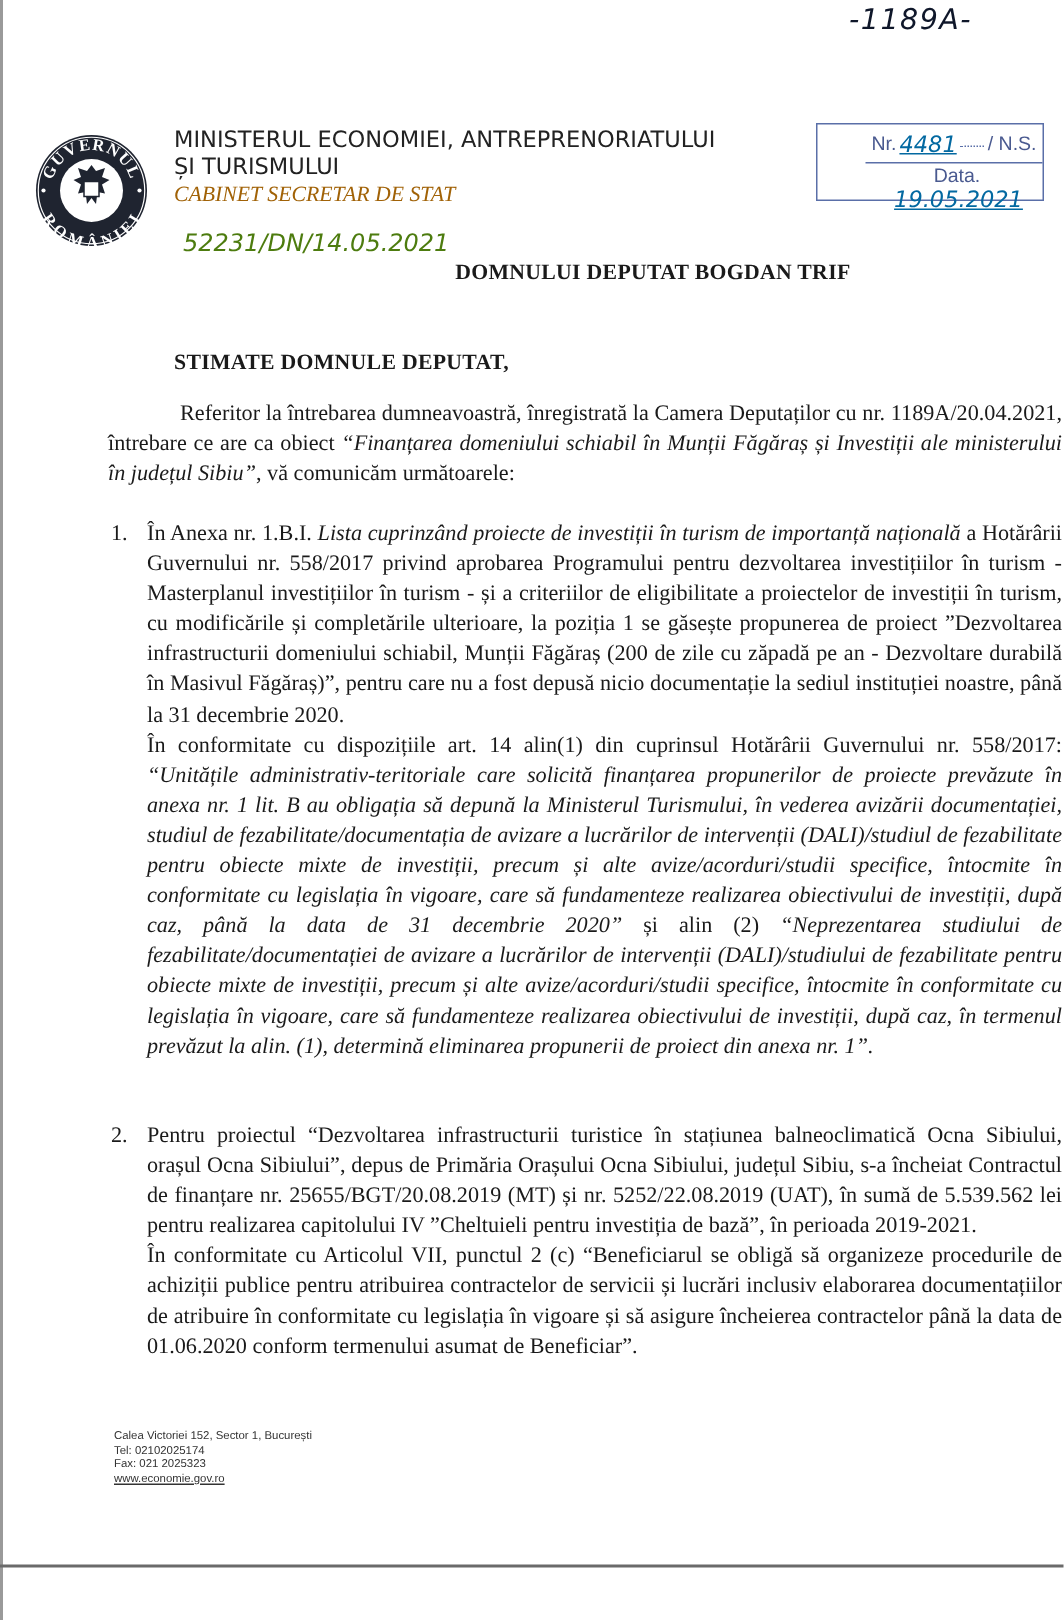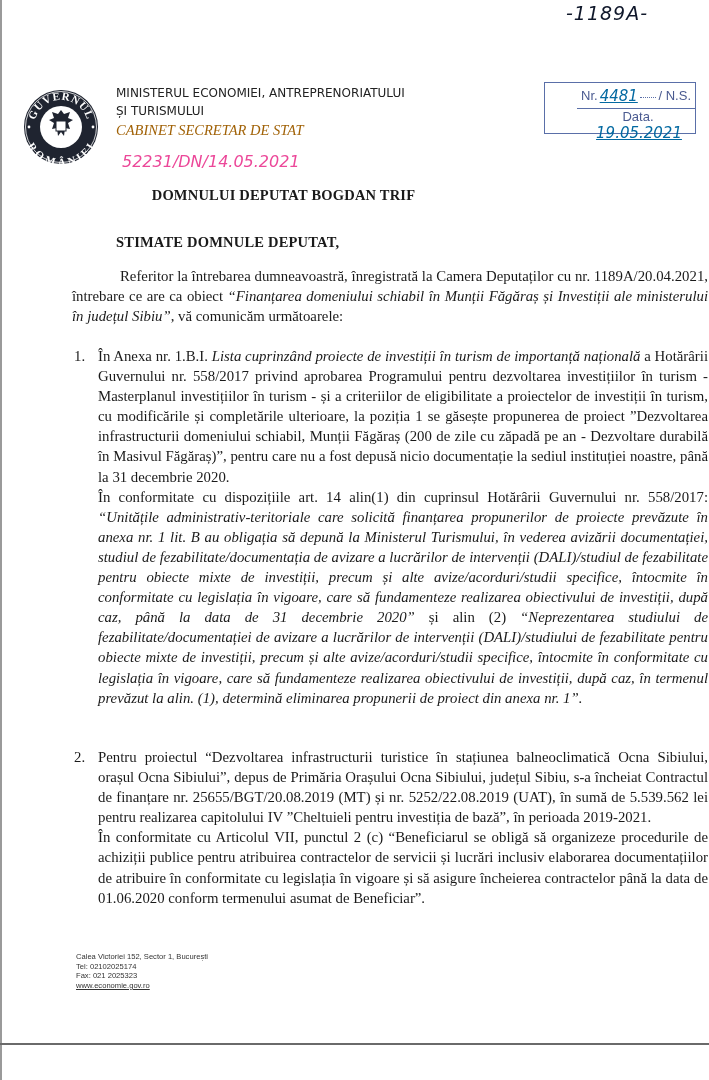--- a/index.html
+++ b/index.html
@@ -4,32 +4,32 @@
 <style>
   html, body { margin: 0; padding: 0; background: #ffffff; }
   body { width: 709px; height: 1080px; position: relative; overflow: hidden; font-family: "Liberation Serif", serif; color: #1a1a1a; }
   .left-border { position: absolute; left: 0; top: 0; width: 2px; height: 1080px; background: #9a9a9a; }
   .bottom-rule { position: absolute; left: 0; top: 1043px; width: 709px; height: 2px; background: #6a6a6a; }
 
   .handwritten { font-family: "DejaVu Sans", sans-serif; font-style: italic; color: #555; font-weight: 300; }
   .top-mark { position: absolute; left: 566px; top: 2px; font-size: 19px; color: #0f172a; letter-spacing: 1px; }
 
   .emblem { position: absolute; left: 22px; top: 88px; width: 78px; height: 78px; }
-  .ministry { position: absolute; left: 116px; top: 84px; font-family: "DejaVu Sans", sans-serif; font-size: 12px; line-height: 18px; color: #222; }
+  .ministry { position: absolute; left: 116px; top: 84px; font-family: "DejaVu Sans", sans-serif; font-size: 15px; line-height: 18px; color: #222; }
   .cabinet { position: absolute; left: 116px; top: 122px; font-family: Liberation Serif, serif; font-style: italic; font-size: 14.5px; color: #a16207; }
-  .reg-hand { position: absolute; left: 122px; top: 152px; font-size: 16px; color: #ec4899; }
+  .reg-hand { position: absolute; left: 122px; top: 152px; font-size: 16px; color: #4d7c0f; }
 
   .stamp { position: absolute; left: 544px; top: 82px; width: 152px; height: 52px; border: 1.5px solid #5a6fa8; box-sizing: border-box; padding-left: 32px; }
   .stamp-row { height: 25px; display: flex; align-items: center; padding-left: 4px; font-family: "Liberation Sans", sans-serif; font-size: 13px; color: #4a5a90; position: relative; }
   .stamp-row + .stamp-row { border-top: 1.5px solid #5a6fa8; flex-direction: column; }
   .stamp-fill { font-family: "DejaVu Sans", sans-serif; font-style: italic; color: #0369a1; font-size: 15px; margin-left: 2px; text-decoration: underline; }
   .stamp-dots { flex: 1; border-bottom: 1px dotted #5a6fa8; margin: 0 2px 4px 2px; height: 8px; }
   .stamp-suffix { margin-right: 4px; }
 
-  .addressee { position: absolute; left: 0; width: 567px; top: 187px; text-align: center; font-weight: bold; font-size: 14.5px; letter-spacing: 0.2px; }
+  .addressee { position: absolute; left: 0; width: 567px; top: 174px; text-align: right; font-weight: bold; font-size: 14.5px; letter-spacing: 0.2px; }
   .salutation { position: absolute; left: 116px; top: 234px; font-weight: bold; font-size: 14.5px; letter-spacing: 0.2px; }
 
   .body-text { font-size: 14.8px; line-height: 20.1px; text-align: justify; }
   .intro { position: absolute; left: 72px; top: 266px; width: 636px; text-indent: 0; }
   .list { position: absolute; left: 72px; width: 636px; margin: 0; padding: 0; list-style: none; }
   .list-item { position: relative; padding-left: 26px; }
   .list-num { position: absolute; left: 2px; top: 0; }
   .item1 { top: 346px; }
   .item2 { top: 747px; }
   .item-para { margin: 0; }

